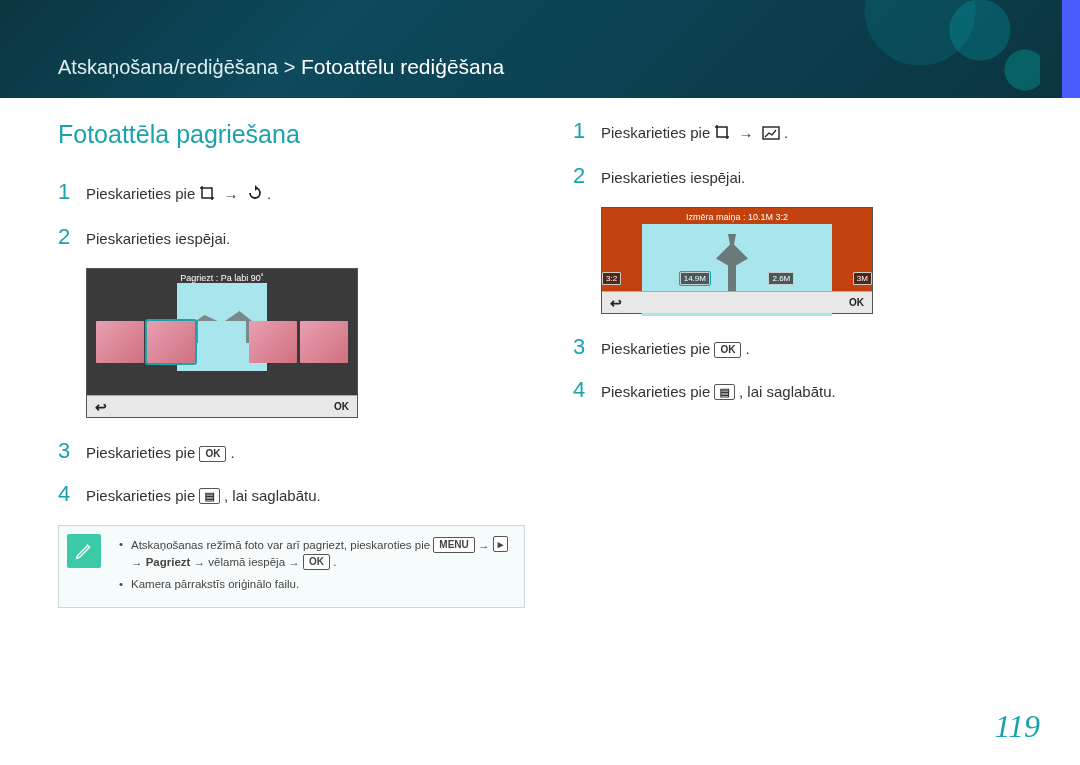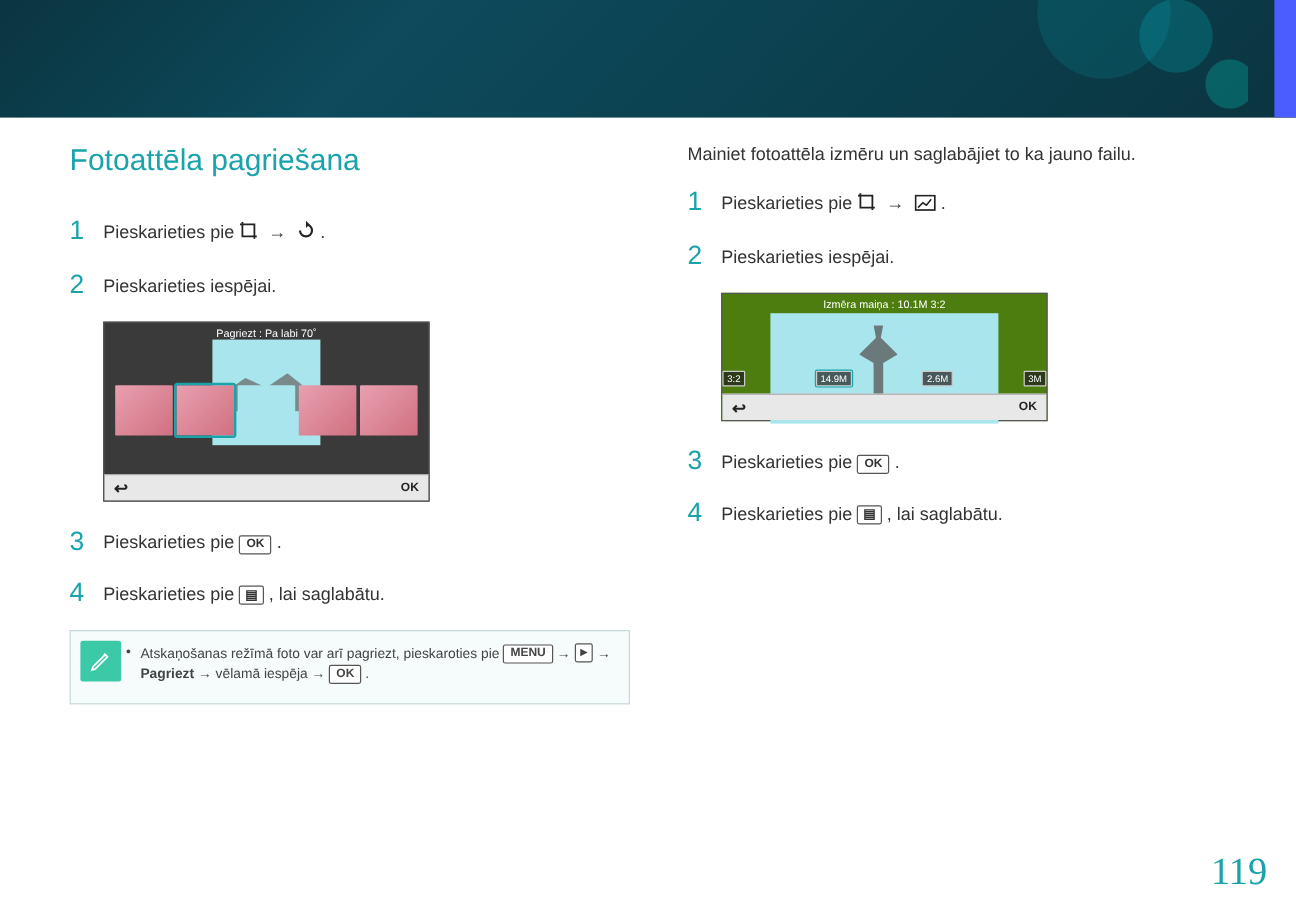--- a/index.html
+++ b/index.html
@@ -153,21 +153,21 @@
     padding: 0 8px;
     font-size: 10px;
     font-weight: bold;
   }
   .shot1-back, .shot2-back { font-size: 14px; }
 
   
   .shot2 {
     width: 272px;
     height: 107px;
-    background: #4d7c0f;
+    background: #c2410c;
     margin-left: 28px;
     margin-bottom: 22px;
     position: relative;
     border: 1px solid #555;
   }
   .shot2-title {
     position: absolute; top: 4px; left: 0; right: 0;
     text-align: center; color: #fff; font-size: 9px;
   }
   .shot2-img {
@@ -193,51 +193,56 @@
     padding: 1px 3px;
     border-radius: 1px;
     background: rgba(30,30,30,0.7);
   }
   .opt.sel { outline: 1px solid #1aa3ab; }
 
   
   .note {
     border: 1px solid #c8d8da;
     background: #f6fbfb;
-    padding: 10px 12px 10px 46px;
+    padding: 10px 12px 10px 60px;
     font-size: 11.5px;
     color: #444;
     position: relative;
     line-height: 1.5;
     margin-top: 8px;
   }
   .note-icon {
     position: absolute;
     left: 8px; top: 8px;
     width: 34px; height: 34px;
     background: #3cc9a7;
     border-radius: 2px;
     display:flex;align-items:center;justify-content:center;
   }
   .note-icon svg { width: 22px; height: 22px; stroke: #fff; fill: none; }
   .note ul { list-style: none; }
   .note li { position: relative; padding-left: 12px; margin-bottom: 4px; }
   .note li::before { content: "•"; position: absolute; left: 0; }
   .page-num {
     position: absolute;
-    bottom: 20px; right: 24px;
+    bottom: 20px; right: 40px;
     font-size: 32px;
     color: #1aa3ab;
+    font-style: italic;
     font-family: Georgia, serif;
   }
 </style>
 </head>
 <body>
 
 <div class="header">
+  <div class="header-text">
+    <span>Atskaņošana/rediģēšana &gt;</span>
+    <span class="strong">Fotoattēlu rediģēšana</span>
+  </div>
   <div class="side-tab"></div>
 </div>
 
 <div class="content">
 
   <div class="col">
     <h2>Fotoattēla pagriešana</h2>
 
     <div class="step">
       <span class="step-num">1</span>
@@ -254,21 +259,21 @@
         <span>.</span>
       </span>
     </div>
 
     <div class="step">
       <span class="step-num">2</span>
       <span class="step-text">Pieskarieties iespējai.</span>
     </div>
 
     <div class="shot1">
-      <div class="shot1-title">Pagriezt : Pa labi 70˚</div>
+      <div class="shot1-title">Pagriezt : Pa labi 90˚</div>
       <div class="shot1-center"></div>
       <div class="shot1-strip">
         <div class="thumb"></div>
         <div class="thumb sel"></div>
         <div class="thumb" style="background:#a8e5ec"></div>
         <div class="thumb"></div>
         <div class="thumb"></div>
       </div>
       <div class="shot1-bar">
         <span class="shot1-back">↩</span>
@@ -305,27 +310,27 @@
           <span>Atskaņošanas režīmā foto var arī pagriezt, pieskaroties pie </span>
           <span class="btn-box">MENU</span>
           <span> → </span>
           <span class="btn-box icon">▸</span>
           <span> → </span>
           <b>Pagriezt</b>
           <span> → vēlamā iespēja → </span>
           <span class="btn-box">OK</span>
           <span>.</span>
         </li>
+        <li>Kamera pārrakstīs oriģinālo failu.</li>
       </ul>
     </div>
   </div>
 
   <div class="col">
 
-    <p class="intro">Mainiet fotoattēla izmēru un saglabājiet to ka jauno failu.</p>
 
     <div class="step">
       <span class="step-num">1</span>
       <span class="step-text">
         <span>Pieskarieties pie </span>
         <span class="ico"><svg width="16" height="16" viewBox="0 0 16 16">
               <path d="M3 1v12h12M1 3h12v12" stroke="#222" stroke-width="1.5" fill="none"></path>
             </svg></span>
         <span class="arrow">→</span>
         <span class="ico"><svg width="18" height="14" viewBox="0 0 18 14">

